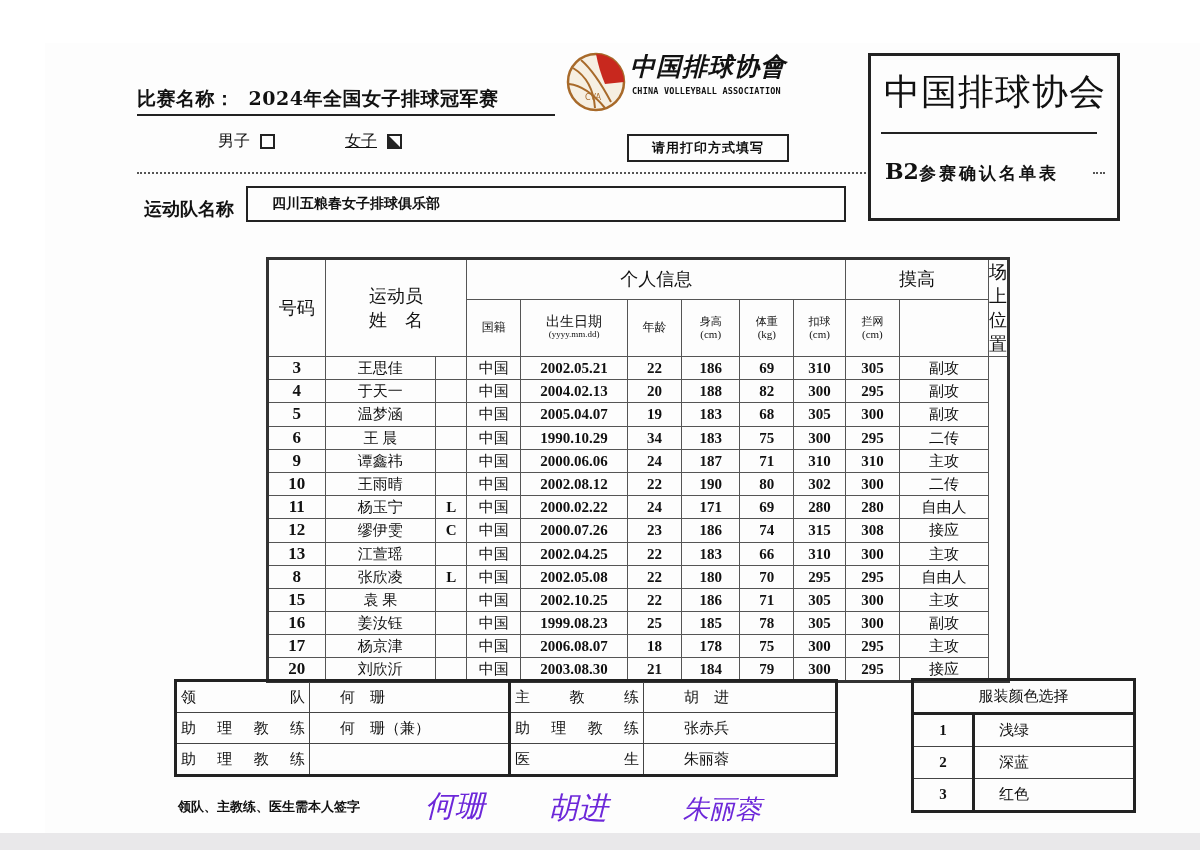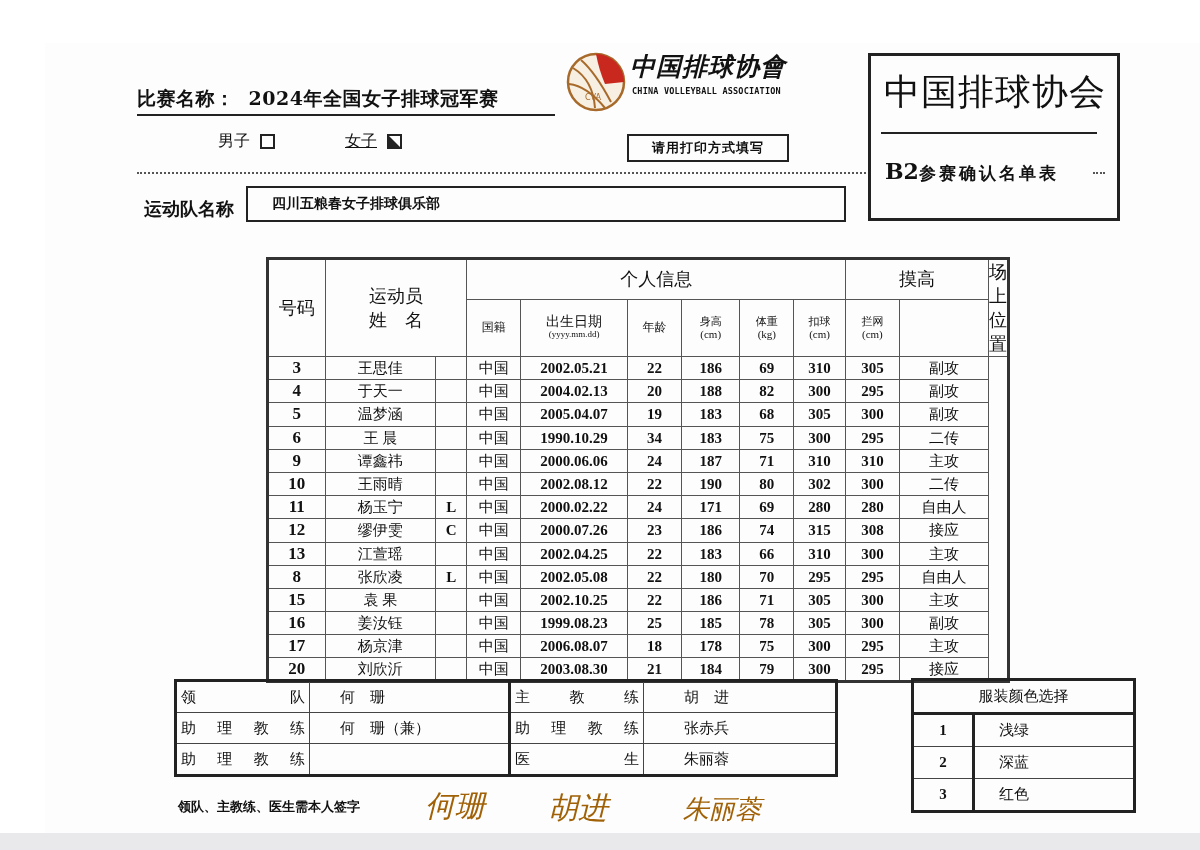--- a/index.html
+++ b/index.html
@@ -76,21 +76,21 @@
     font-family:"Liberation Serif", serif; font-size:15px;
   }
   .staff td { border:1px solid #444; height:30px; padding:0; }
   .staff td.role { width:124px; padding:0 4px; }
   .staff td.role span { display:flex; justify-content:space-between; }
   .staff td.val { padding-left:30px; }
   .staff td.val2 { padding-left:40px; }
   .staff td.vsep { border-left:3px solid #222; }
 
   .sig-label { left:178px; top:798px; font-size:13px; font-weight:bold; }
-  .sig { font-family:"DejaVu Serif", serif; font-style:italic; color:#a16207; }
+  .sig { font-family:"DejaVu Serif", serif; font-style:italic; color:#6d28d9; }
 
   
   .colors {
     position:absolute; left:911px; top:678px; width:225px; border:3px solid #222;
     font-family:"Liberation Serif", serif; font-size:15px;
   }
   .colors td { border:1px solid #444; height:31px; padding:0; }
   .colors td.hd { text-align:center; font-size:15px; height:31px; border-bottom:3px solid #222; }
   .colors td.idx { width:58px; text-align:center; font-weight:bold; border-right:3px solid #222; }
   .colors td.cname { padding-left:24px; }

